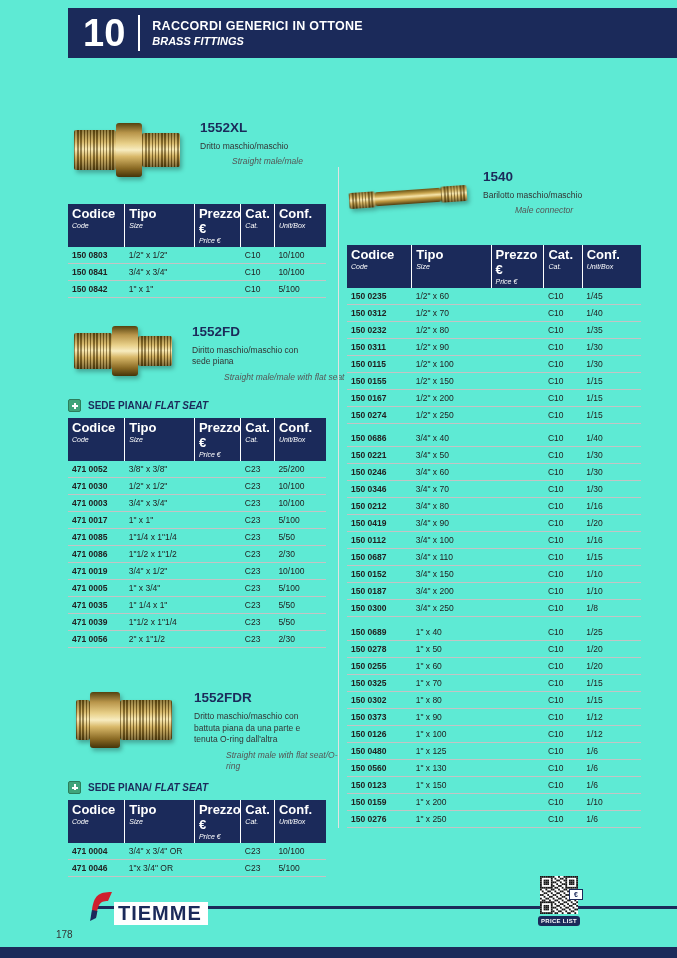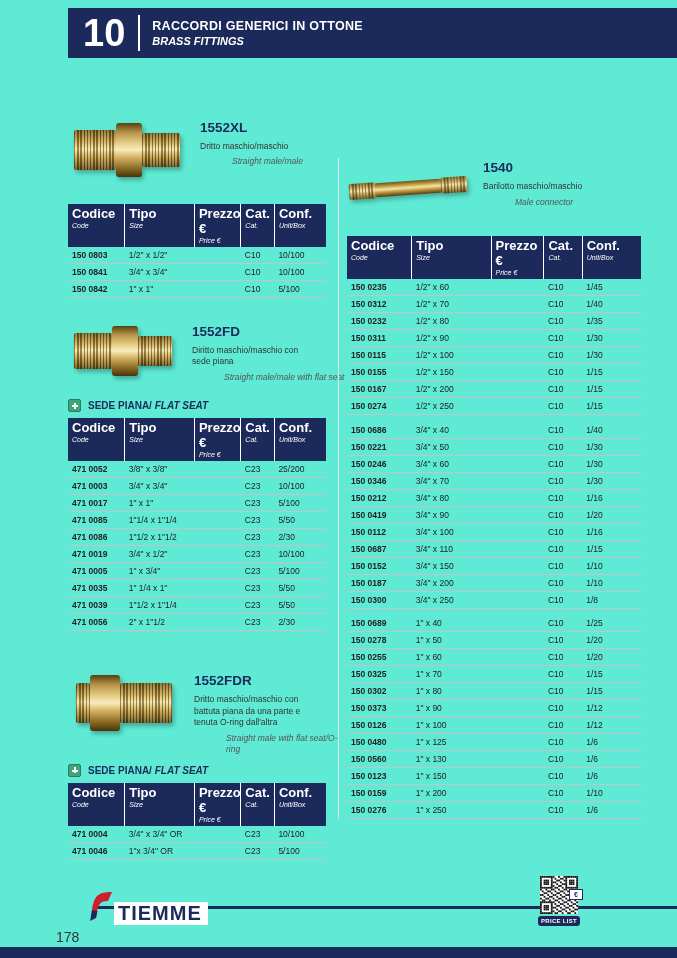--- a/index.html
+++ b/index.html
@@ -67,21 +67,21 @@
   .mb-head2{margin-bottom:16px;}
   .mb-fs{margin-bottom:6px;}
   .mb-table2{margin-bottom:40px;}
   .mb-head3{margin-bottom:8px;}
   .mb-head4{margin-bottom:18px;}
 
   
   .footer-line{position:absolute;left:95px;right:0;top:906px;height:3px;background:var(--navy);}
   .brand{position:absolute;left:88px;top:888px;display:flex;align-items:flex-start;justify-content:flex-end;}
   .brand-text{font-size:20px;font-weight:700;color:var(--navy);letter-spacing:1px;margin-top:14px;background:#fff;padding:0 6px 0 4px;}
-  .page-num{position:absolute;left:56px;top:929px;font-size:14px;color:#333;}
+  .page-num{position:absolute;left:56px;top:929px;font-size:10px;color:#333;}
   .bottom-bar{position:absolute;left:0;right:0;bottom:0;height:11px;background:var(--navy);}
   .qr-block{position:absolute;left:538px;top:876px;width:42px;text-align:center;}
   .qr-svg{width:38px;height:38px;background:#fff;display:block;margin:0 auto;}
   .qr-svg rect{fill:#161616;}
   .euro-box{position:absolute;right:-3px;top:13px;width:14px;height:11px;background:#fff;border:1px solid var(--navy);font-size:7px;font-weight:700;color:var(--navy);line-height:9px;}
   .price-badge{margin-top:2px;background:var(--navy);color:#fff;font-size:6px;font-weight:700;border-radius:3px;padding:2px 0;letter-spacing:.3px;}
 </style>
 </head>
 <body>
 
@@ -217,20 +217,27 @@
               </th>
             </tr>
           </thead>
           <tbody>
             <tr>
               <td class="code">471 0052</td>
               <td>3/8" x 3/8"</td>
               <td></td>
               <td>C23</td>
               <td>25/200</td>
+            </tr>
+            <tr>
+              <td class="code">471 0030</td>
+              <td>1/2" x 1/2"</td>
+              <td></td>
+              <td>C23</td>
+              <td>10/100</td>
             </tr>
             <tr>
               <td class="code">471 0003</td>
               <td>3/4" x 3/4"</td>
               <td></td>
               <td>C23</td>
               <td>10/100</td>
             </tr>
             <tr>
               <td class="code">471 0017</td>

